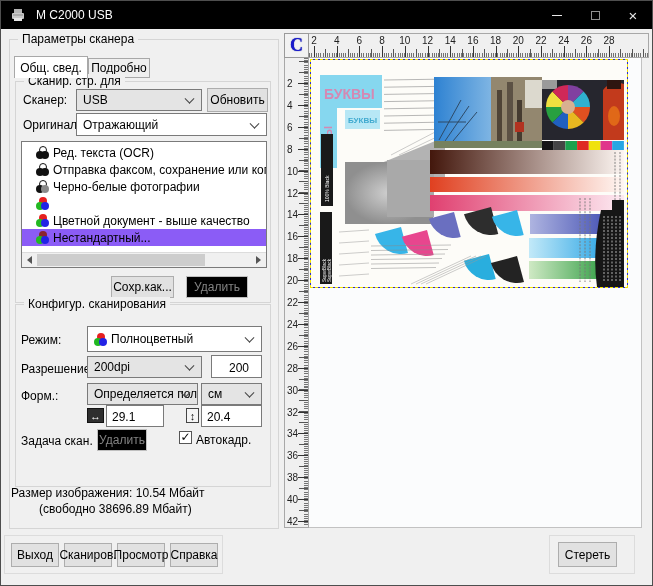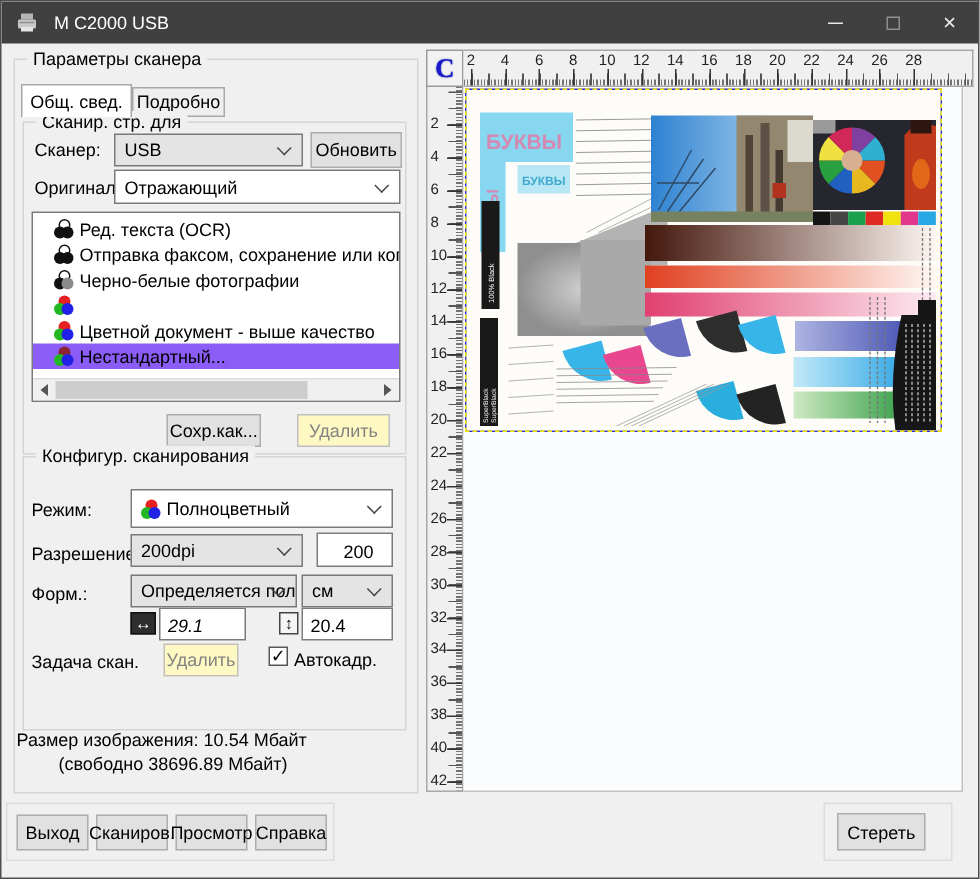--- a/index.html
+++ b/index.html
@@ -7,34 +7,34 @@
   body {
     font-family: "Liberation Sans", "DejaVu Sans", sans-serif;
     background: #f0f0f0;
     position: relative;
     border: 1px solid #4e4e4e;
     font-size: 12px;
     color: #000;
     cursor: default;
   }
   
-  .titlebar { position:absolute; left:0; top:0; width:100%; height:28px; background:#404040; display:flex; align-items:center;text-align:right; }
+  .titlebar { position:absolute; left:0; top:0; width:100%; height:28px; background:#000000; display:flex; align-items:center;text-align:right; }
   .titlebar .appicon { margin-left:9px; width:16px; height:16px; }
   .titlebar .title { color:#ffffff; font-size:12px; margin-left:10px; }
   .winbtns { position:absolute; right:0; top:0; height:28px; display:flex; }
   .winbtn { width:38px; height:28px; display:flex; align-items:center; justify-content:center; color:#e8e8e8; }
   .winbtn .minbar { width:10px; height:1px; background:#e8e8e8; }
   .winbtn .maxbox { width:9px; height:9px; border:1px solid #8f8f8f; }
   .winbtn.close { font-size:15px; }
   
   .groupbox { position:absolute; border:1px solid #d5d5d5; }
   .groupbox .cap { position:absolute; top:-8px; left:8px; background:#f0f0f0; padding:0 4px; font-size:12px; white-space:nowrap; }
   .lbl { position:absolute; white-space:nowrap; }
   .btn { position:absolute; background:#e1e1e1; border:1px solid #adadad; display:flex; align-items:center; justify-content:center; font-size:12px; }
-  .btn.disabled { background:#fef9c3; border-color:#bfbfbf; color:#838383;margin-left:12px; }
+  .btn.disabled { background:#000000; border-color:#bfbfbf; color:#838383; }
   .combo { position:absolute; background:#ffffff; border:1px solid #7a7a7a; display:flex; align-items:center; padding-left:6px; padding-right:18px; overflow:hidden; white-space:nowrap; }
   .combo.gray { background:#e4e4e4; }
   .chev { position:absolute; right:8px; top:50%; width:7px; height:7px; border-right:1.4px solid #444; border-bottom:1.4px solid #444; transform:translateY(-68%) rotate(45deg); }
   .input { position:absolute; background:#fff; border:1px solid #7a7a7a; font-family:inherit; font-size:12px; padding:2px 0 0 5px; }
   .tab { position:absolute; display:flex; align-items:center; justify-content:center; font-size:12px; }
   .tab.active { background:#ffffff; border:1px solid #a8a8a8; border-bottom:none; z-index:2; }
   .tab.inactive { background:#efefef; border:1px solid #a8a8a8; }
   
   .listbox { position:absolute; background:#fff; border:1px solid #7a7a7a; overflow:hidden; }
   .listrow { height:17px; display:flex; align-items:center; padding-left:14px; white-space:nowrap; overflow:hidden; }
@@ -223,21 +223,21 @@
 <div class="combo gray" style="left:86px;top:382px;width:111px;height:22px;">
   <span>Определяется пользователем</span>
   <span class="chev"></span>
 </div>
 <div class="combo gray" style="left:200px;top:382px;width:61px;height:22px;">
   <span>см</span>
   <span class="chev"></span>
 </div>
 
 <span class="sizeicon dark" style="left:86px;top:407px;width:17px;height:15px;">↔</span>
-<input class="input" style="left: 105px; top: 404px; width: 58px; height: 22px; font-style: italic;" value="29.1">
+<input class="input" style="left: 105px; top: 404px; width: 58px; height: 22px;" value="29.1">
 <span class="sizeicon light" style="left:185px;top:407px;width:13px;height:15px;">↕</span>
 <input class="input" style="left: 200px; top: 404px; width: 61px; height: 22px;" value="20.4">
 
 <span class="lbl" style="left:20px;top:433px;">Задача скан.</span>
 <button class="btn disabled" style="left:96px;top:428px;width:50px;height:22px;">Удалить</button>
 <span class="checkbox" style="left:178px;top:430px;">✓</span>
 <span class="lbl" style="left:195px;top:432px;">Автокадр.</span>
 
 <span class="statusline" style="left:10px;top:485px;">Размер изображения: 10.54 Мбайт</span>
 <span class="statusline" style="left:38px;top:501px;">(свободно 38696.89 Мбайт)</span>

